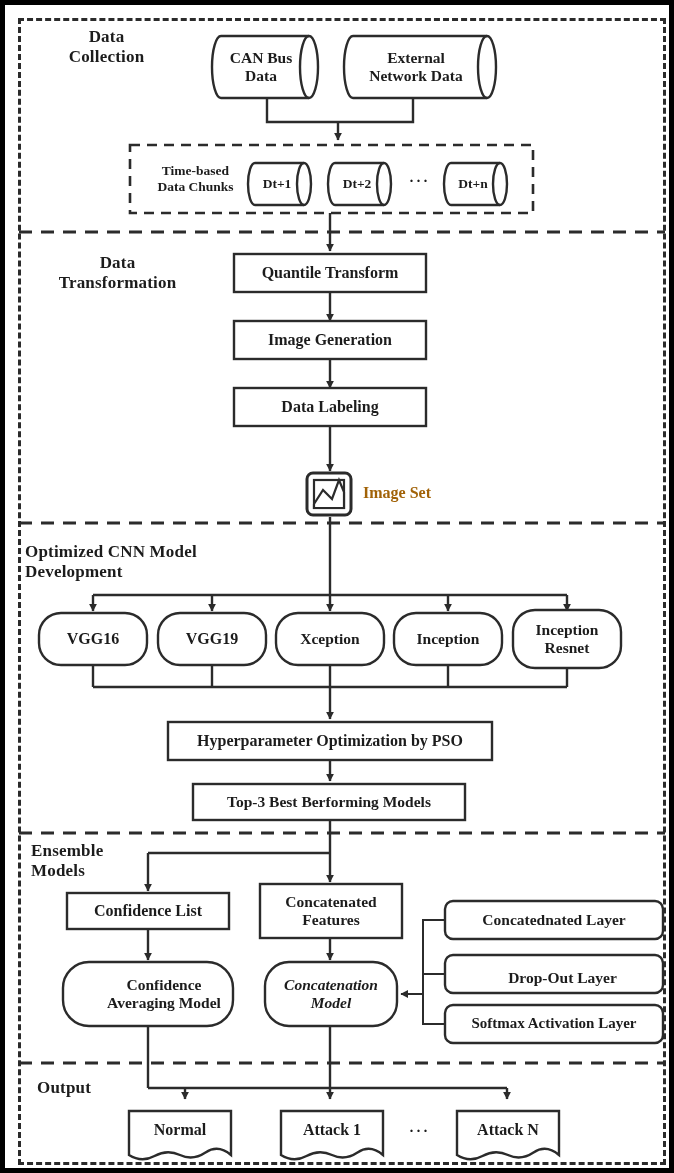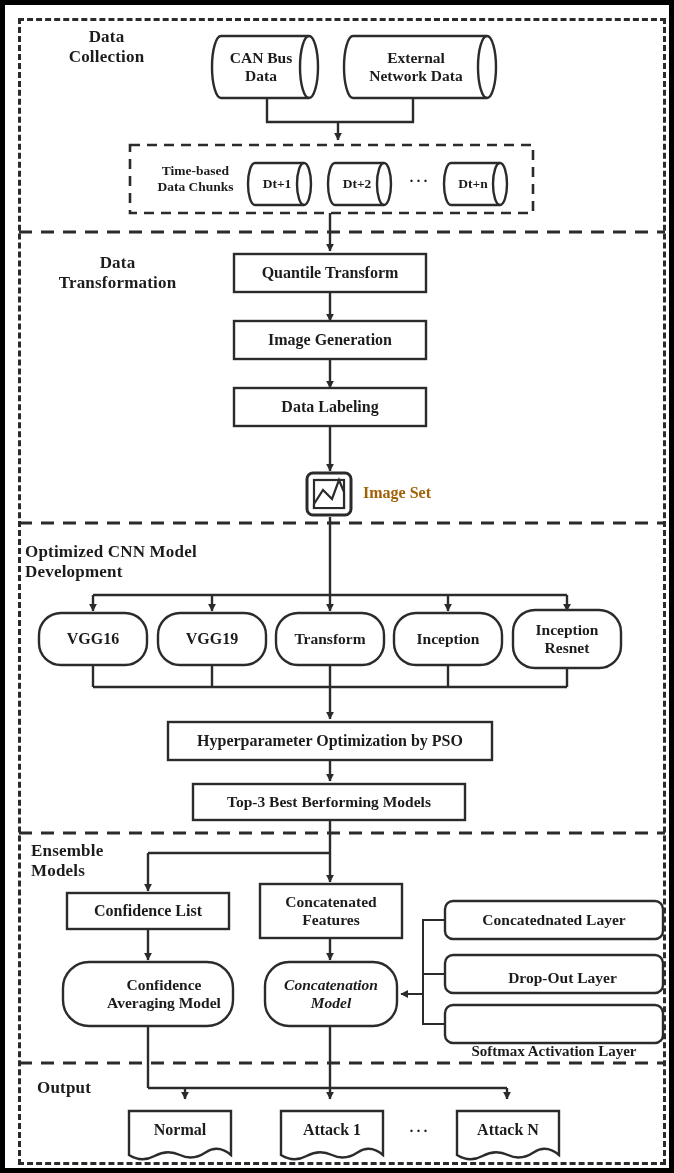--- a/index.html
+++ b/index.html
@@ -219,38 +219,38 @@
   <div class="node" style="left:444px;top:158px;width:48px;height:42px;font-size:13.5px;">Dt+n</div>
   <div class="ellip" style="left:404px;top:168px;font-size:15px;">···</div>
 
   <div class="node" style="left:229px;top:249px;width:192px;height:38px;font-size:16px;">Quantile Transform</div>
   <div class="node" style="left:229px;top:316px;width:192px;height:38px;font-size:16px;">Image Generation</div>
   <div class="node" style="left:229px;top:383px;width:192px;height:38px;font-size:16px;">Data Labeling</div>
   <div class="imgset-label" style="left:358px;top:479px;font-size:16px;">Image Set</div>
 
   <div class="node" style="left:34px;top:608px;width:108px;height:52px;font-size:16px;">VGG16</div>
   <div class="node" style="left:153px;top:608px;width:108px;height:52px;font-size:16px;">VGG19</div>
-  <div class="node" style="left:271px;top:608px;width:108px;height:52px;font-size:15.5px;">Transform</div>
+  <div class="node" style="left:271px;top:608px;width:108px;height:52px;font-size:15.5px;">Xception</div>
   <div class="node" style="left:389px;top:608px;width:108px;height:52px;font-size:15.5px;">Inception</div>
   <div class="node" style="left:508px;top:605px;width:108px;height:58px;font-size:15.5px;">Inception
 Resnet</div>
 
   <div class="node" style="left:163px;top:717px;width:324px;height:38px;font-size:16px;">Hyperparameter Optimization by PSO</div>
   <div class="node" style="left:188px;top:779px;width:272px;height:36px;font-size:15.5px;">Top-3 Best Berforming Models</div>
 
   <div class="node" style="left:62px;top:888px;width:162px;height:36px;font-size:16px;">Confidence List</div>
   <div class="node" style="left:58px;top:957px;width:170px;height:64px;font-size:15.5px;margin-left:16px;">Confidence
 Averaging Model</div>
   <div class="node" style="left:255px;top:879px;width:142px;height:54px;font-size:15.5px;">Concatenated
 Features</div>
   <div class="node" style="left:260px;top:957px;width:132px;height:64px;font-size:15.5px;font-style:italic;">Concatenation
 Model</div>
 
   <div class="node" style="left:440px;top:896px;width:218px;height:38px;font-size:15.5px;">Concatednated Layer</div>
   <div class="node" style="left:440px;top:950px;width:218px;height:46px;font-size:15.5px;padding-left:17px;">Drop-Out Layer</div>
-  <div class="node" style="left:440px;top:1000px;width:218px;height:38px;font-size:15px;margin-top:28px;">Softmax Activation Layer</div>
+  <div class="node" style="left:440px;top:1000px;width:218px;height:38px;font-size:15px;">Softmax Activation Layer</div>
 
   <div class="node" style="left:124px;top:1108px;width:102px;height:34px;font-size:16px;">Normal</div>
   <div class="node" style="left:276px;top:1108px;width:102px;height:34px;font-size:16px;">Attack 1</div>
   <div class="node" style="left:452px;top:1108px;width:102px;height:34px;font-size:16px;">Attack N</div>
   <div class="ellip" style="left:404px;top:1118px;font-size:15px;">···</div>
 
 </div>
 
 </body></html>

